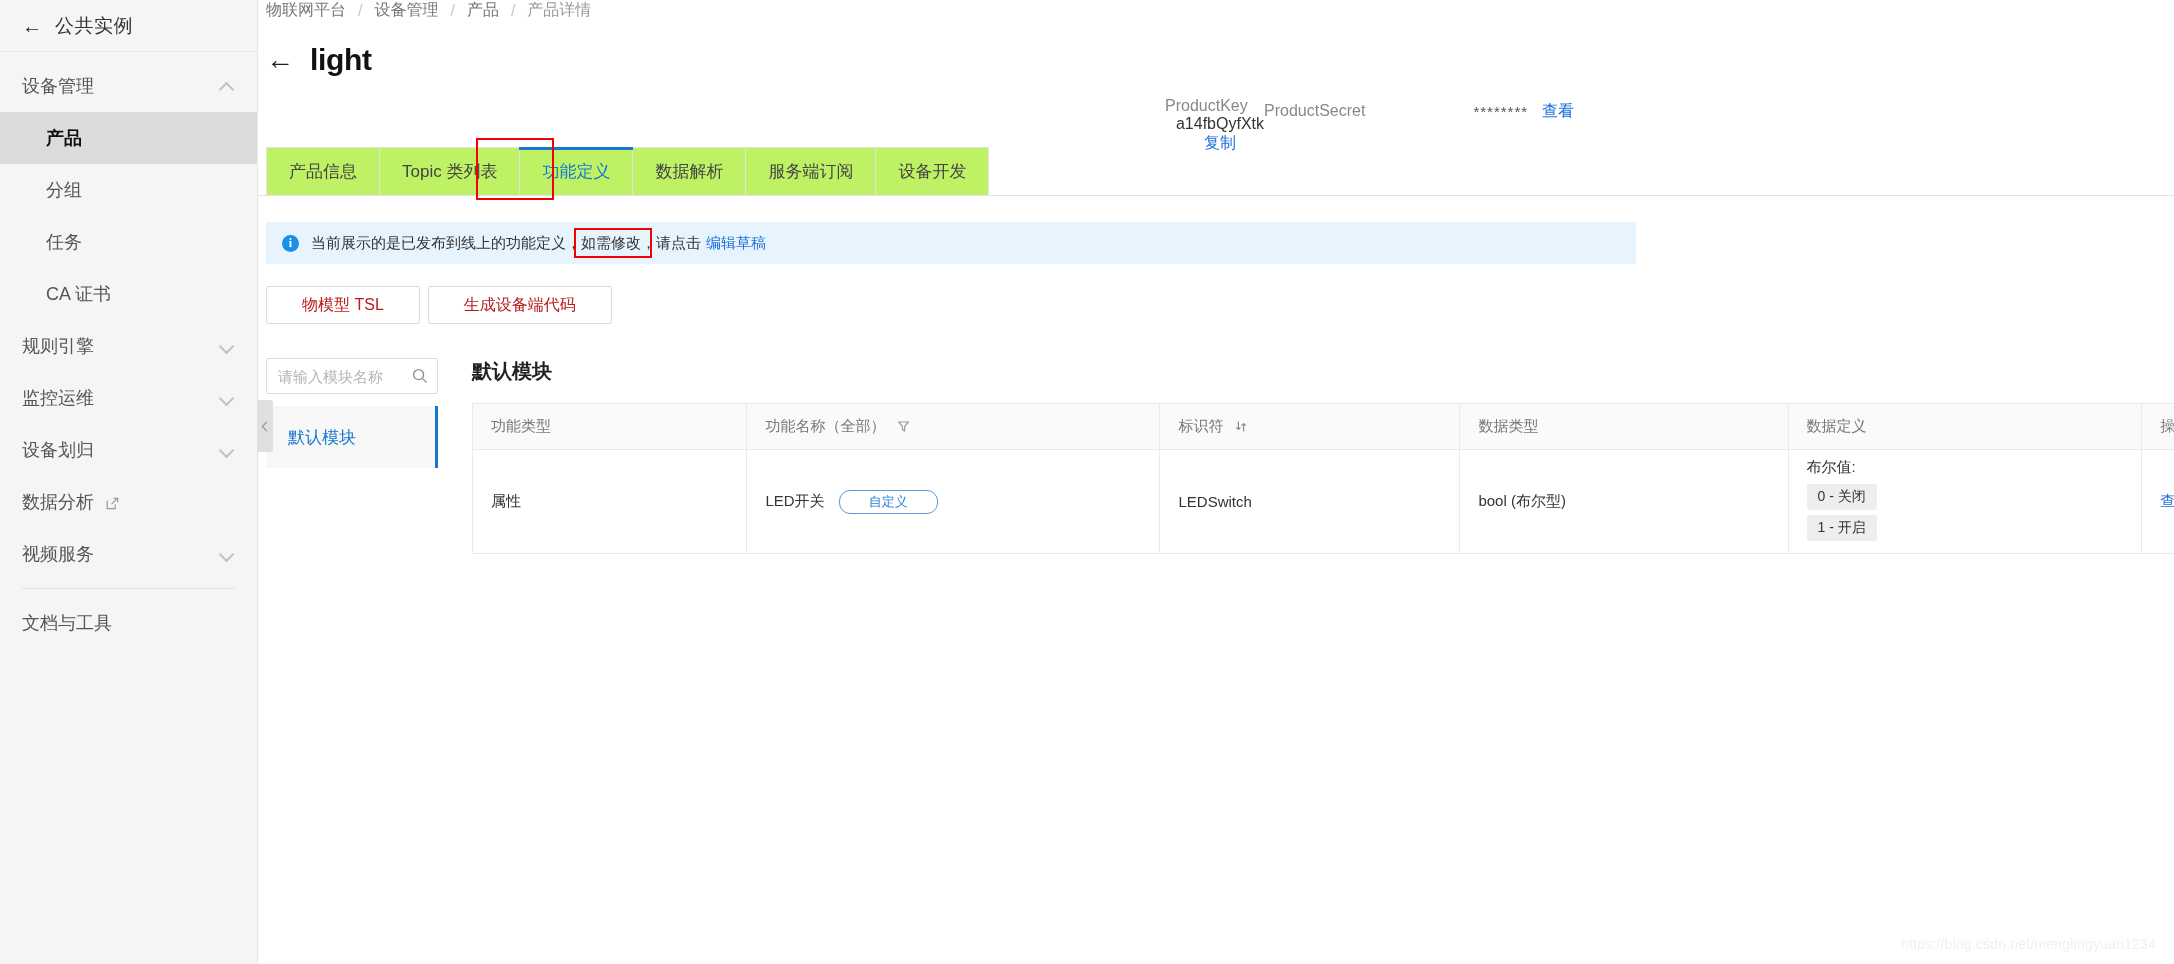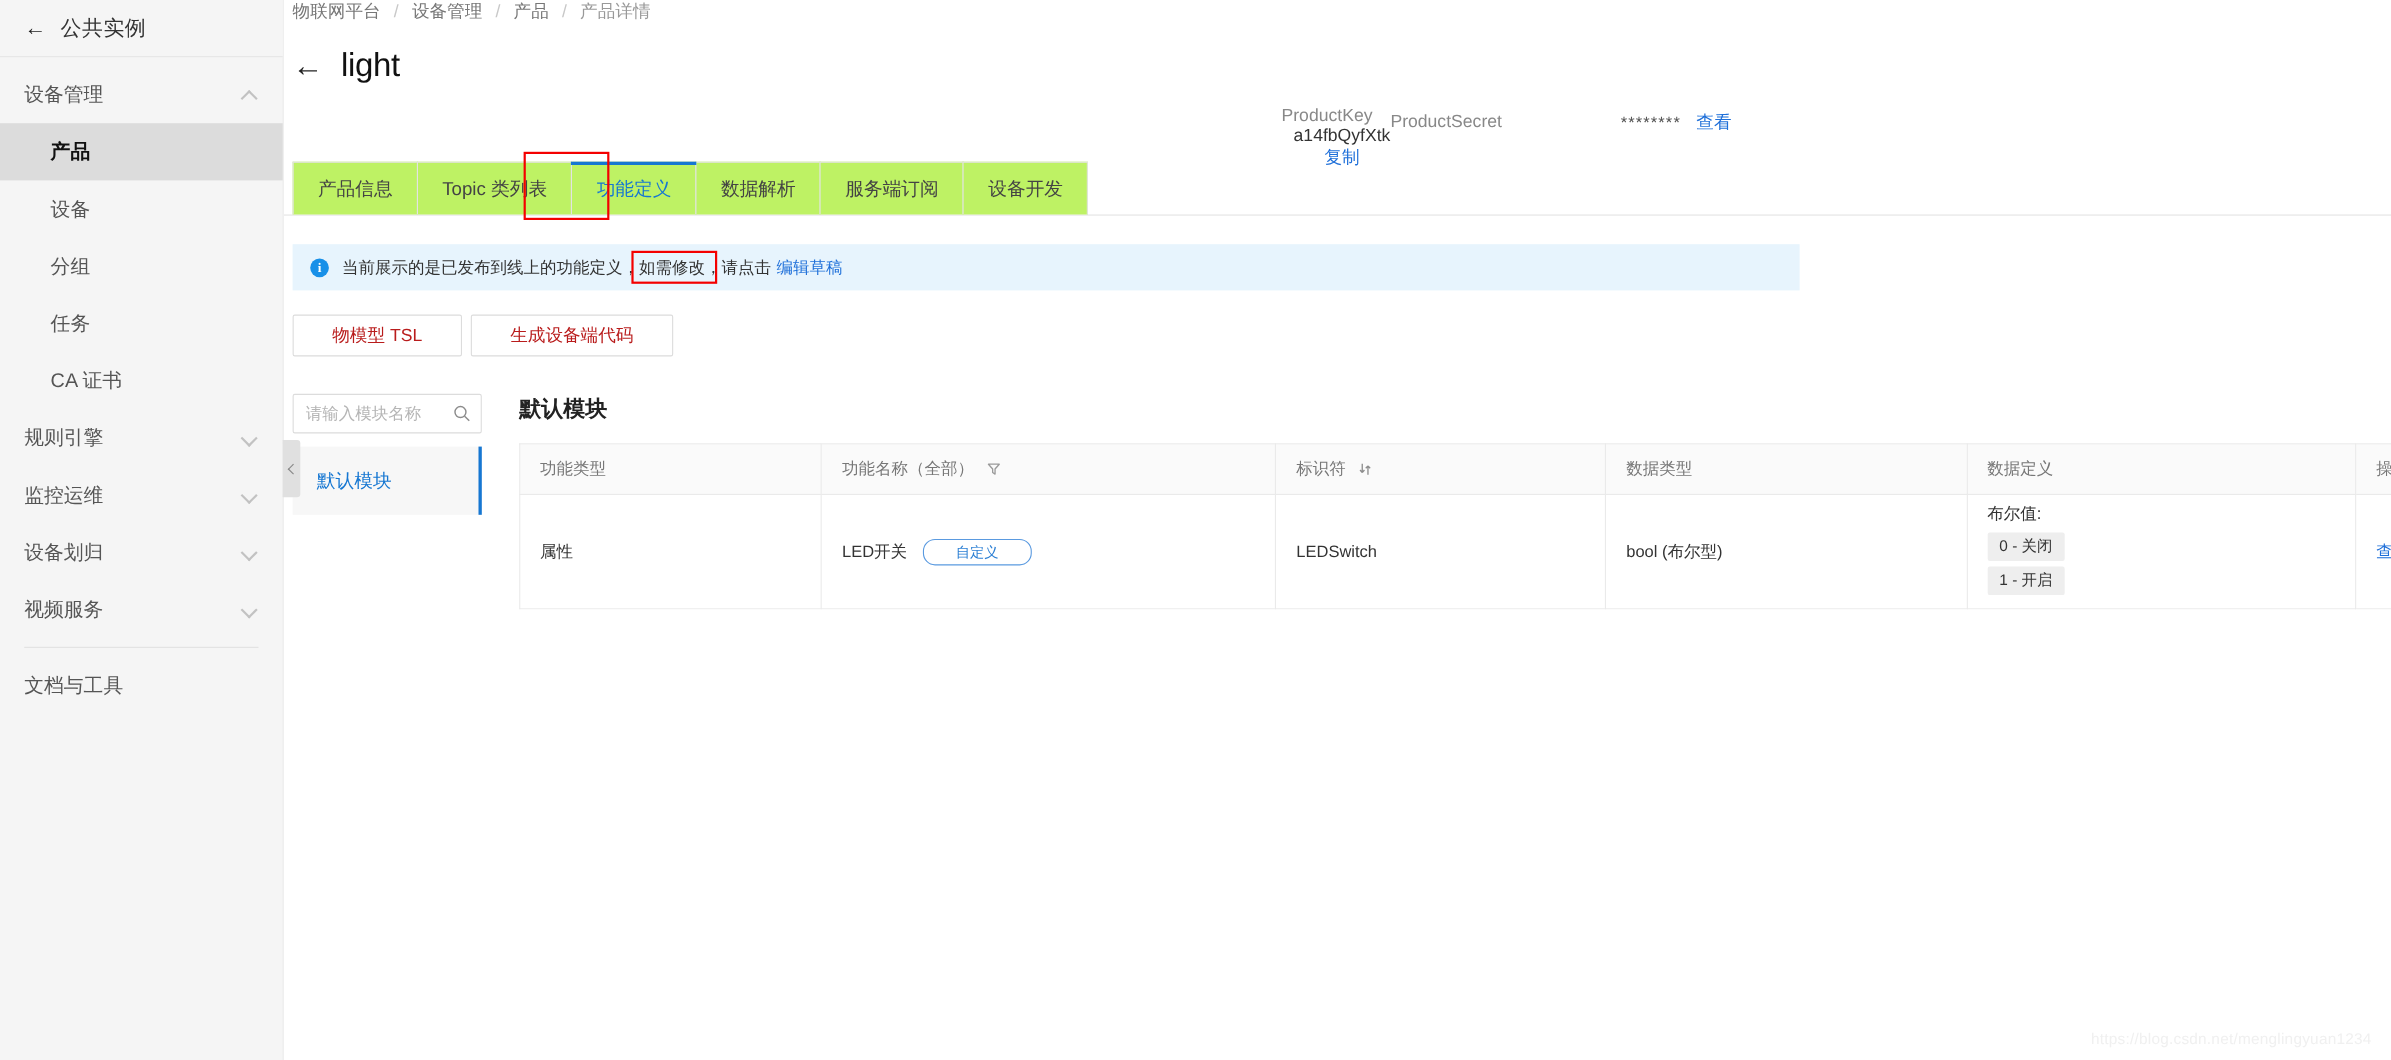--- a/index.html
+++ b/index.html
@@ -139,21 +139,21 @@
   }
   .back-arrow {
     font-size: 28px;
     color: #222;
     margin-right: 16px;
     line-height: 1;
     cursor: pointer;
   }
   .page-title {
     font-size: 30px;
-    font-weight: normal;
+    font-weight: bold;
     color: #111;
     letter-spacing: -.3px;
   }
 
   .info-block {
     margin-top: 20px;
     padding-left: 8px;
     position: relative;
   }
   .info-row {
@@ -424,23 +424,20 @@
 
     <nav class="nav">
       <div class="nav-group">
         <span>设备管理</span>
         <span class="chev up"></span>
       </div>
       <div class="nav-sub active">
         <span>产品</span>
       </div>
       <div class="nav-sub">
-        <span>设备</span>
-      </div>
-      <div class="nav-sub">
         <span>分组</span>
       </div>
       <div class="nav-sub">
         <span>任务</span>
       </div>
       <div class="nav-sub">
         <span>CA 证书</span>
       </div>
 
       <div class="nav-group">
@@ -449,20 +446,33 @@
       </div>
       <div class="nav-group">
         <span>监控运维</span>
         <span class="chev"></span>
       </div>
       <div class="nav-group">
         <span>设备划归</span>
         <span class="chev"></span>
       </div>
 
+      <div class="nav-group">
+        <span>
+          <span>数据分析</span>
+          <span class="nav-link-ext">
+            <svg width="13" height="13" viewBox="0 0 13 13">
+              <path d="M1.2 3.6 L1.2 11.6 L9.2 11.6 L9.2 7.4" fill="none" stroke="#9a9a9a" stroke-width="1.2"></path>
+              <path d="M5.6 7.2 L11.4 1.4" fill="none" stroke="#9a9a9a" stroke-width="1.2"></path>
+              <path d="M7.6 1.4 L11.6 1.4 L11.6 5.3" fill="none" stroke="#9a9a9a" stroke-width="1.2"></path>
+            </svg>
+          </span>
+        </span>
+        <span></span>
+      </div>
 
       <div class="nav-group">
         <span>视频服务</span>
         <span class="chev"></span>
       </div>
 
       <div class="nav-divider"></div>
 
       <div class="nav-group">
         <span>文档与工具</span>

